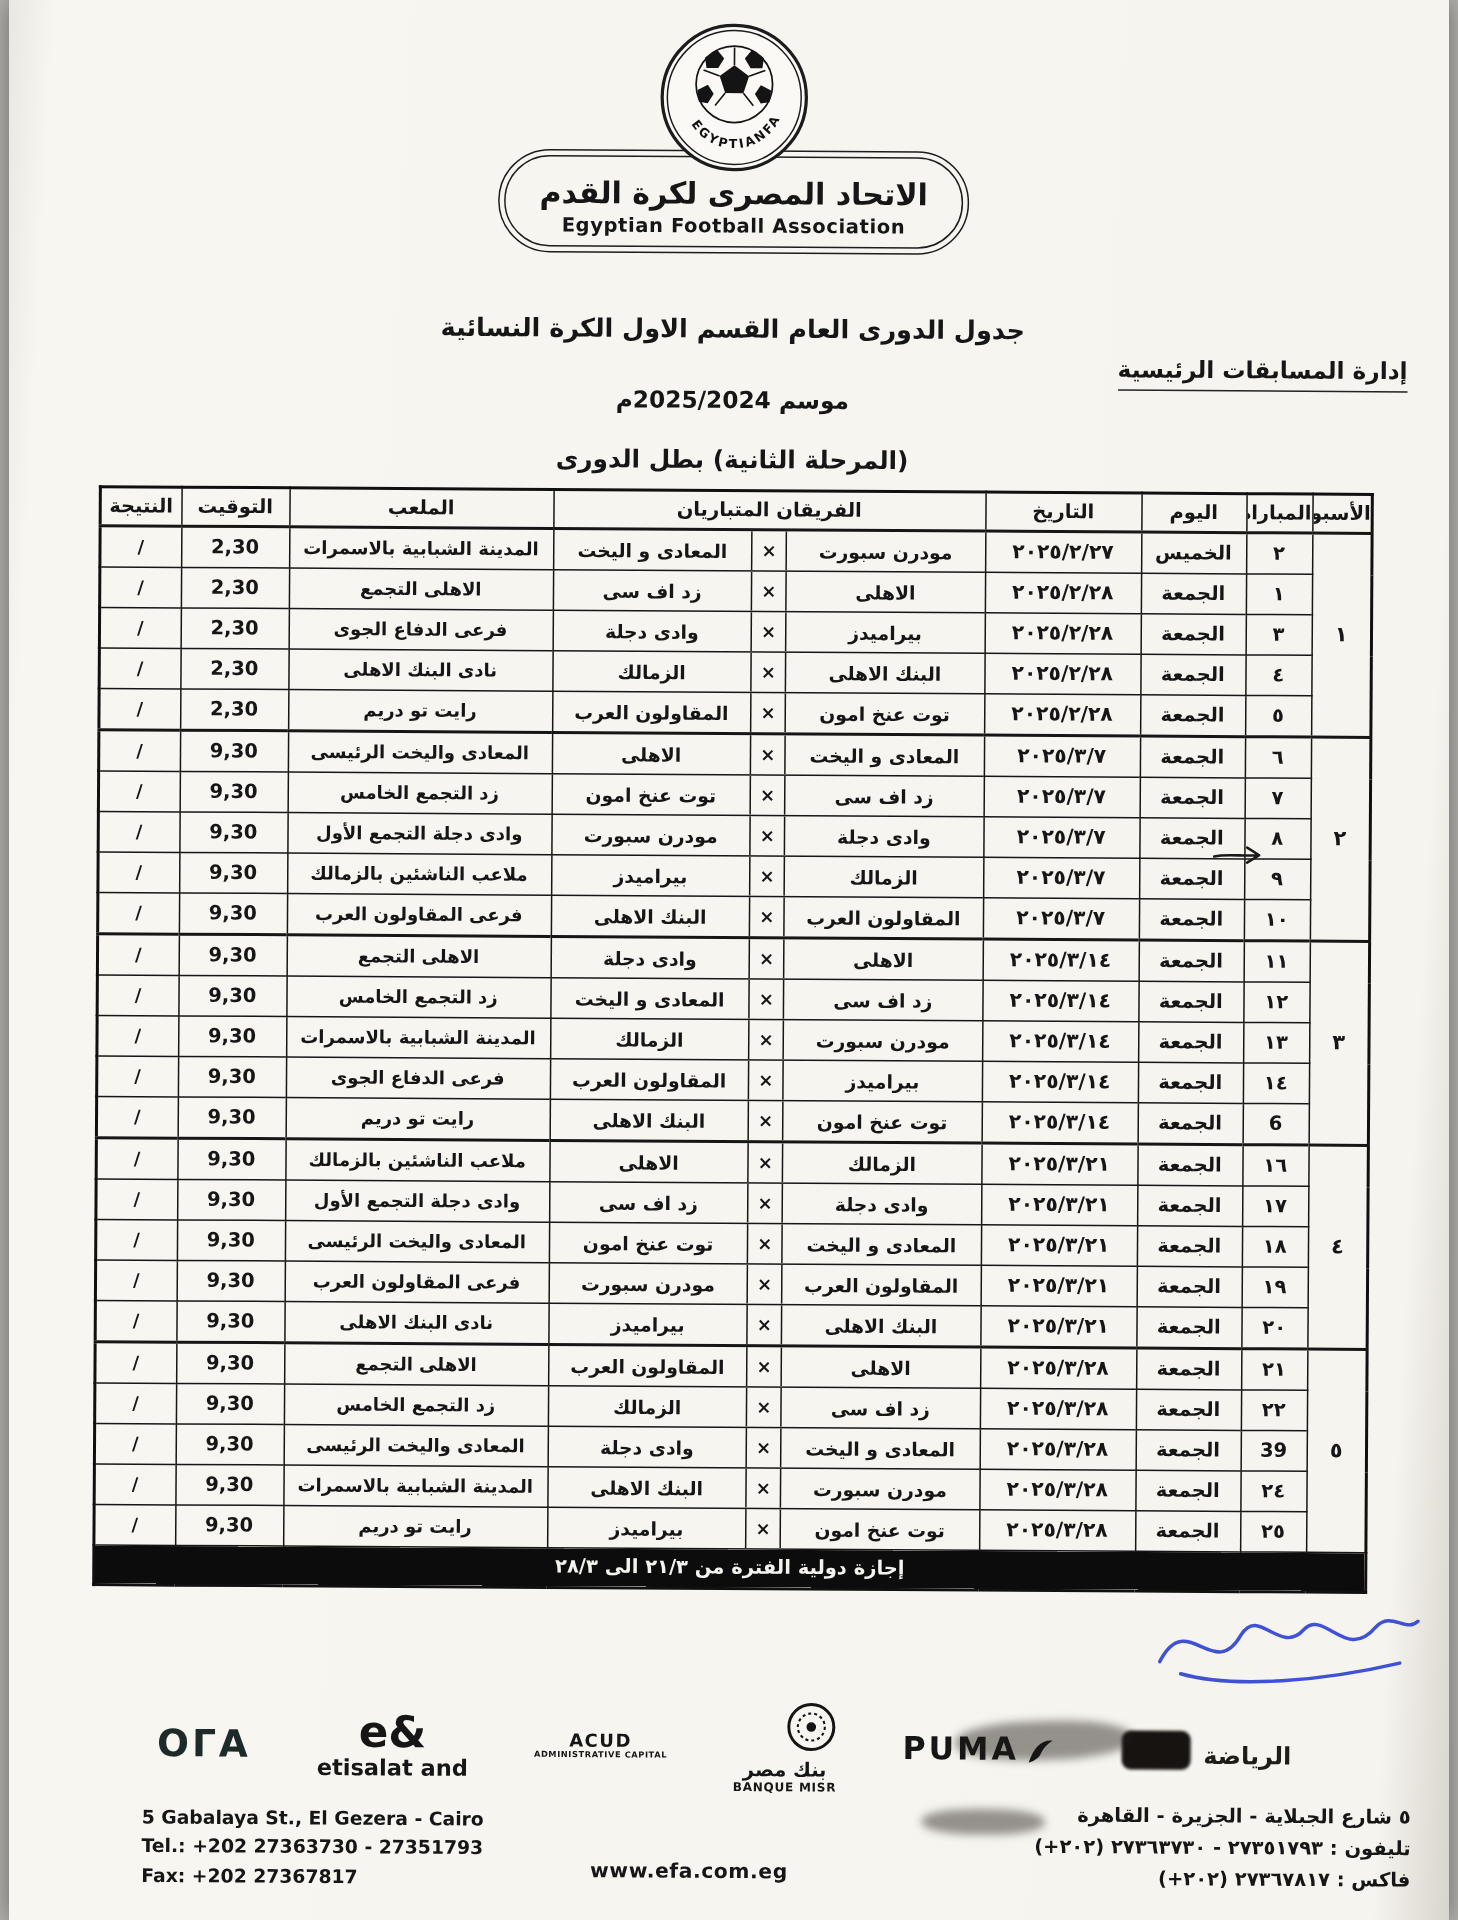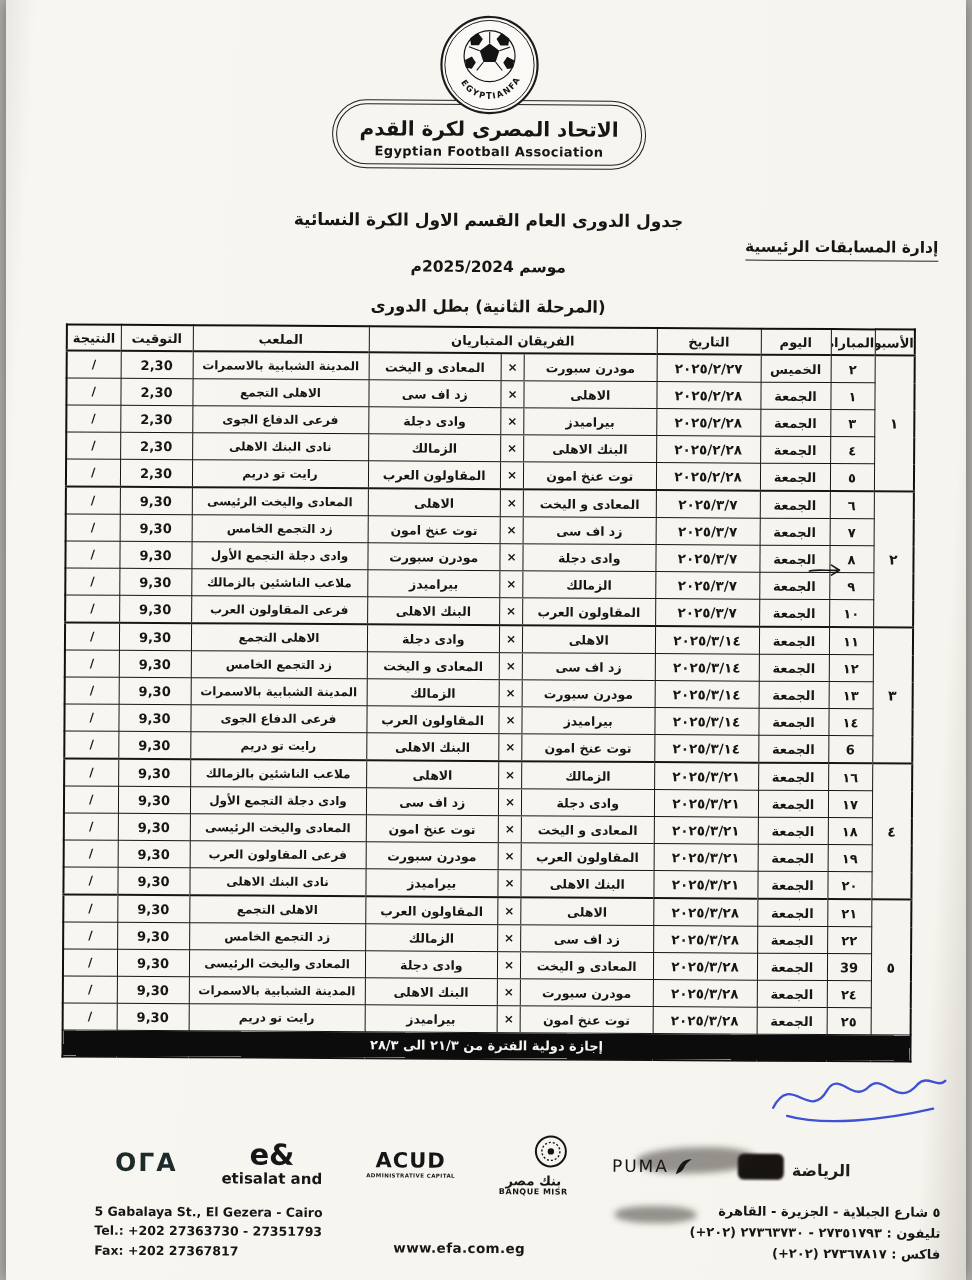--- a/index.html
+++ b/index.html
@@ -51,28 +51,28 @@
   .arrow-note{position:absolute;top:560px;left:800px;width:42px;height:16px}
   .signature{position:absolute;top:1062px;left:762px;width:186px;height:66px}
 
   
   .sponsors{position:absolute;top:1134px;left:70px;right:70px;display:flex;justify-content:center;
             align-items:center;gap:44px}
   .sp{display:flex;flex-direction:column;align-items:center;line-height:1.05}
   .sp-ora span{font-size:25px;font-weight:bold;letter-spacing:2px;color:#1d2a2a}
   .eand-main{font-size:29px;font-weight:bold}
   .eand-sub{font-size:15px;font-weight:bold;margin-top:1px}
-  .acud-main{font-size:21px;font-weight:800;letter-spacing:1px}
+  .acud-main{font-size:12px;font-weight:800;letter-spacing:1px}
   .acud-sub{font-size:5.5px;font-weight:bold;letter-spacing:.4px;margin-top:2px}
   .sp-bm{flex-direction:column;gap:6px;align-items:flex-end}
   .bm-txt{display:flex;flex-direction:column;align-items:center}
   .bm-ar{font-size:13px;font-weight:bold;direction:rtl}
   .bm-en{font-size:8px;font-weight:bold;letter-spacing:.5px}
   .sp-puma{flex-direction:row;gap:5px;align-items:flex-end}
-  .puma-word{font-size:17px;font-weight:400;letter-spacing:2px}
+  .puma-word{font-size:21px;font-weight:700;letter-spacing:2px}
   .sp-sports{flex-direction:row;gap:8px;align-items:flex-end}
   .blob{width:46px;height:26px;background:#171310;border-radius:6px;filter:blur(1px)}
   .sports-txt{font-size:16px;font-weight:bold;direction:rtl;color:#201c18}
 
   
   .footer-left{position:absolute;left:92px;top:1204px;font-size:12.5px;font-weight:bold;line-height:1.55}
   .footer-site{position:absolute;left:0;right:46px;top:1240px;text-align:center;font-size:13.5px;
                font-weight:bold;letter-spacing:.4px}
   .footer-right{position:absolute;right:22px;top:1200px;text-align:right;font-size:13px;font-weight:bold;
                 line-height:1.6;direction:rtl}

